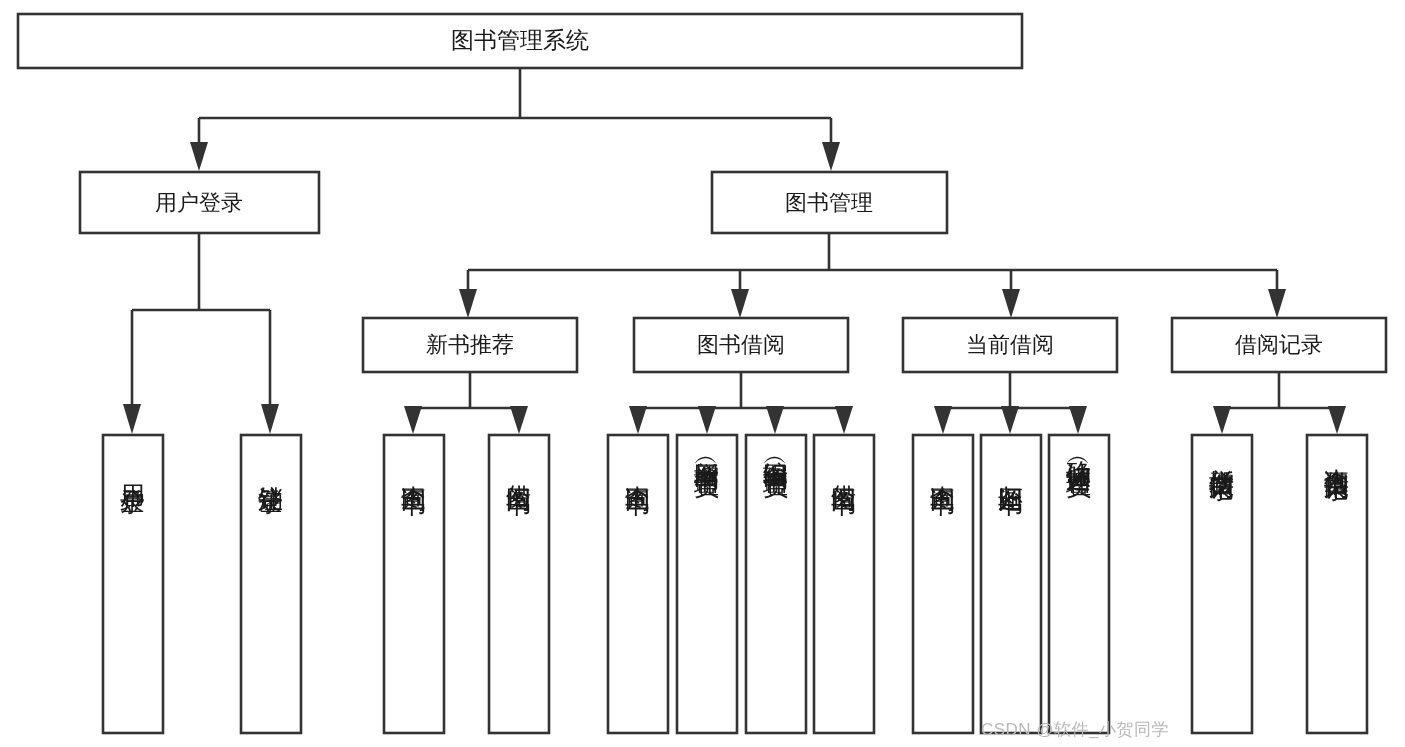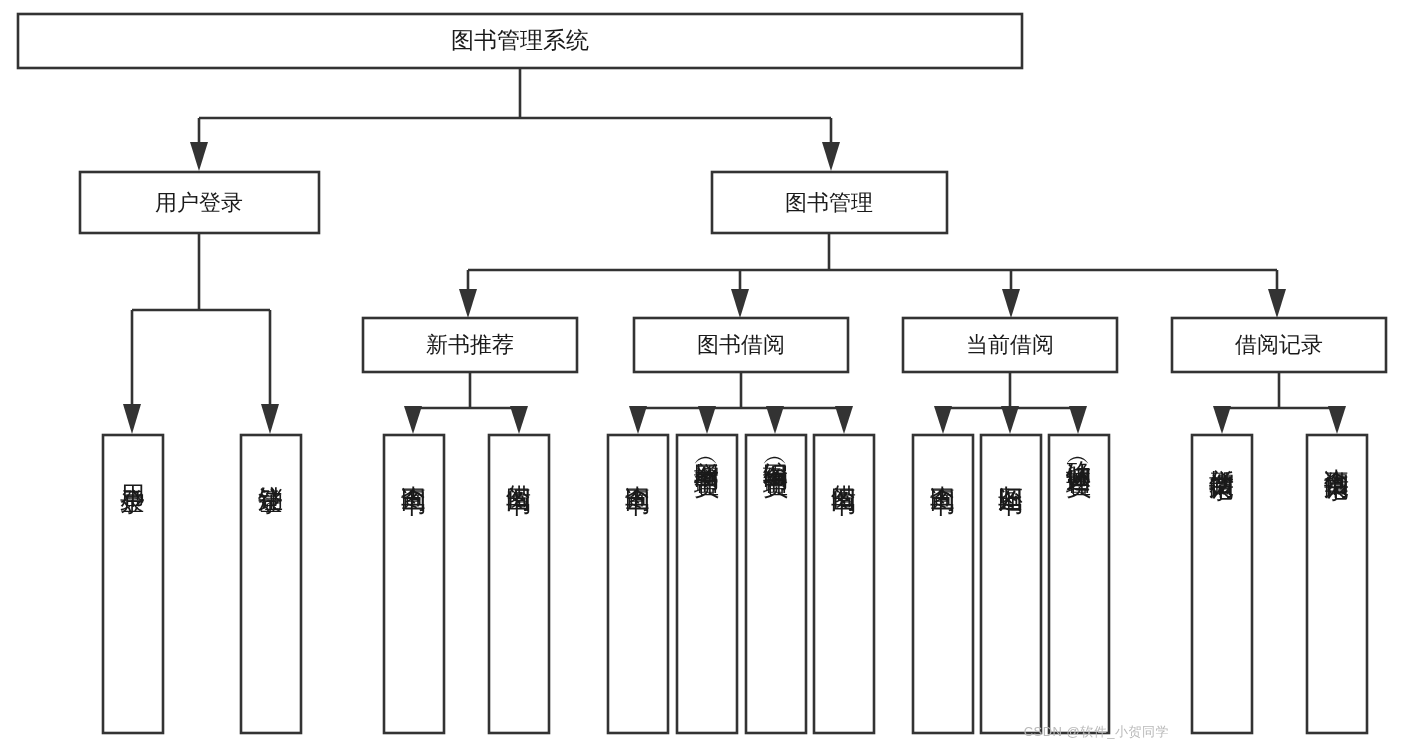--- a/index.html
+++ b/index.html
@@ -64,21 +64,21 @@
     line-height: 1.12;
     color: #1a1a1a;
     letter-spacing: 2px;
     white-space: nowrap;
   }
   .watermark {
     position: absolute;
     right: 10px;
     bottom: 6px;
     font-family: "Liberation Sans", "DejaVu Sans", sans-serif;
-    font-size: 13px;
+    font-size: 17px;
     color: #b9b9b9;
     letter-spacing: 0.5px;
     user-select: none;
   }
 </style>
 </head>
 <body>
 
 <div id="diagram-root">
 

